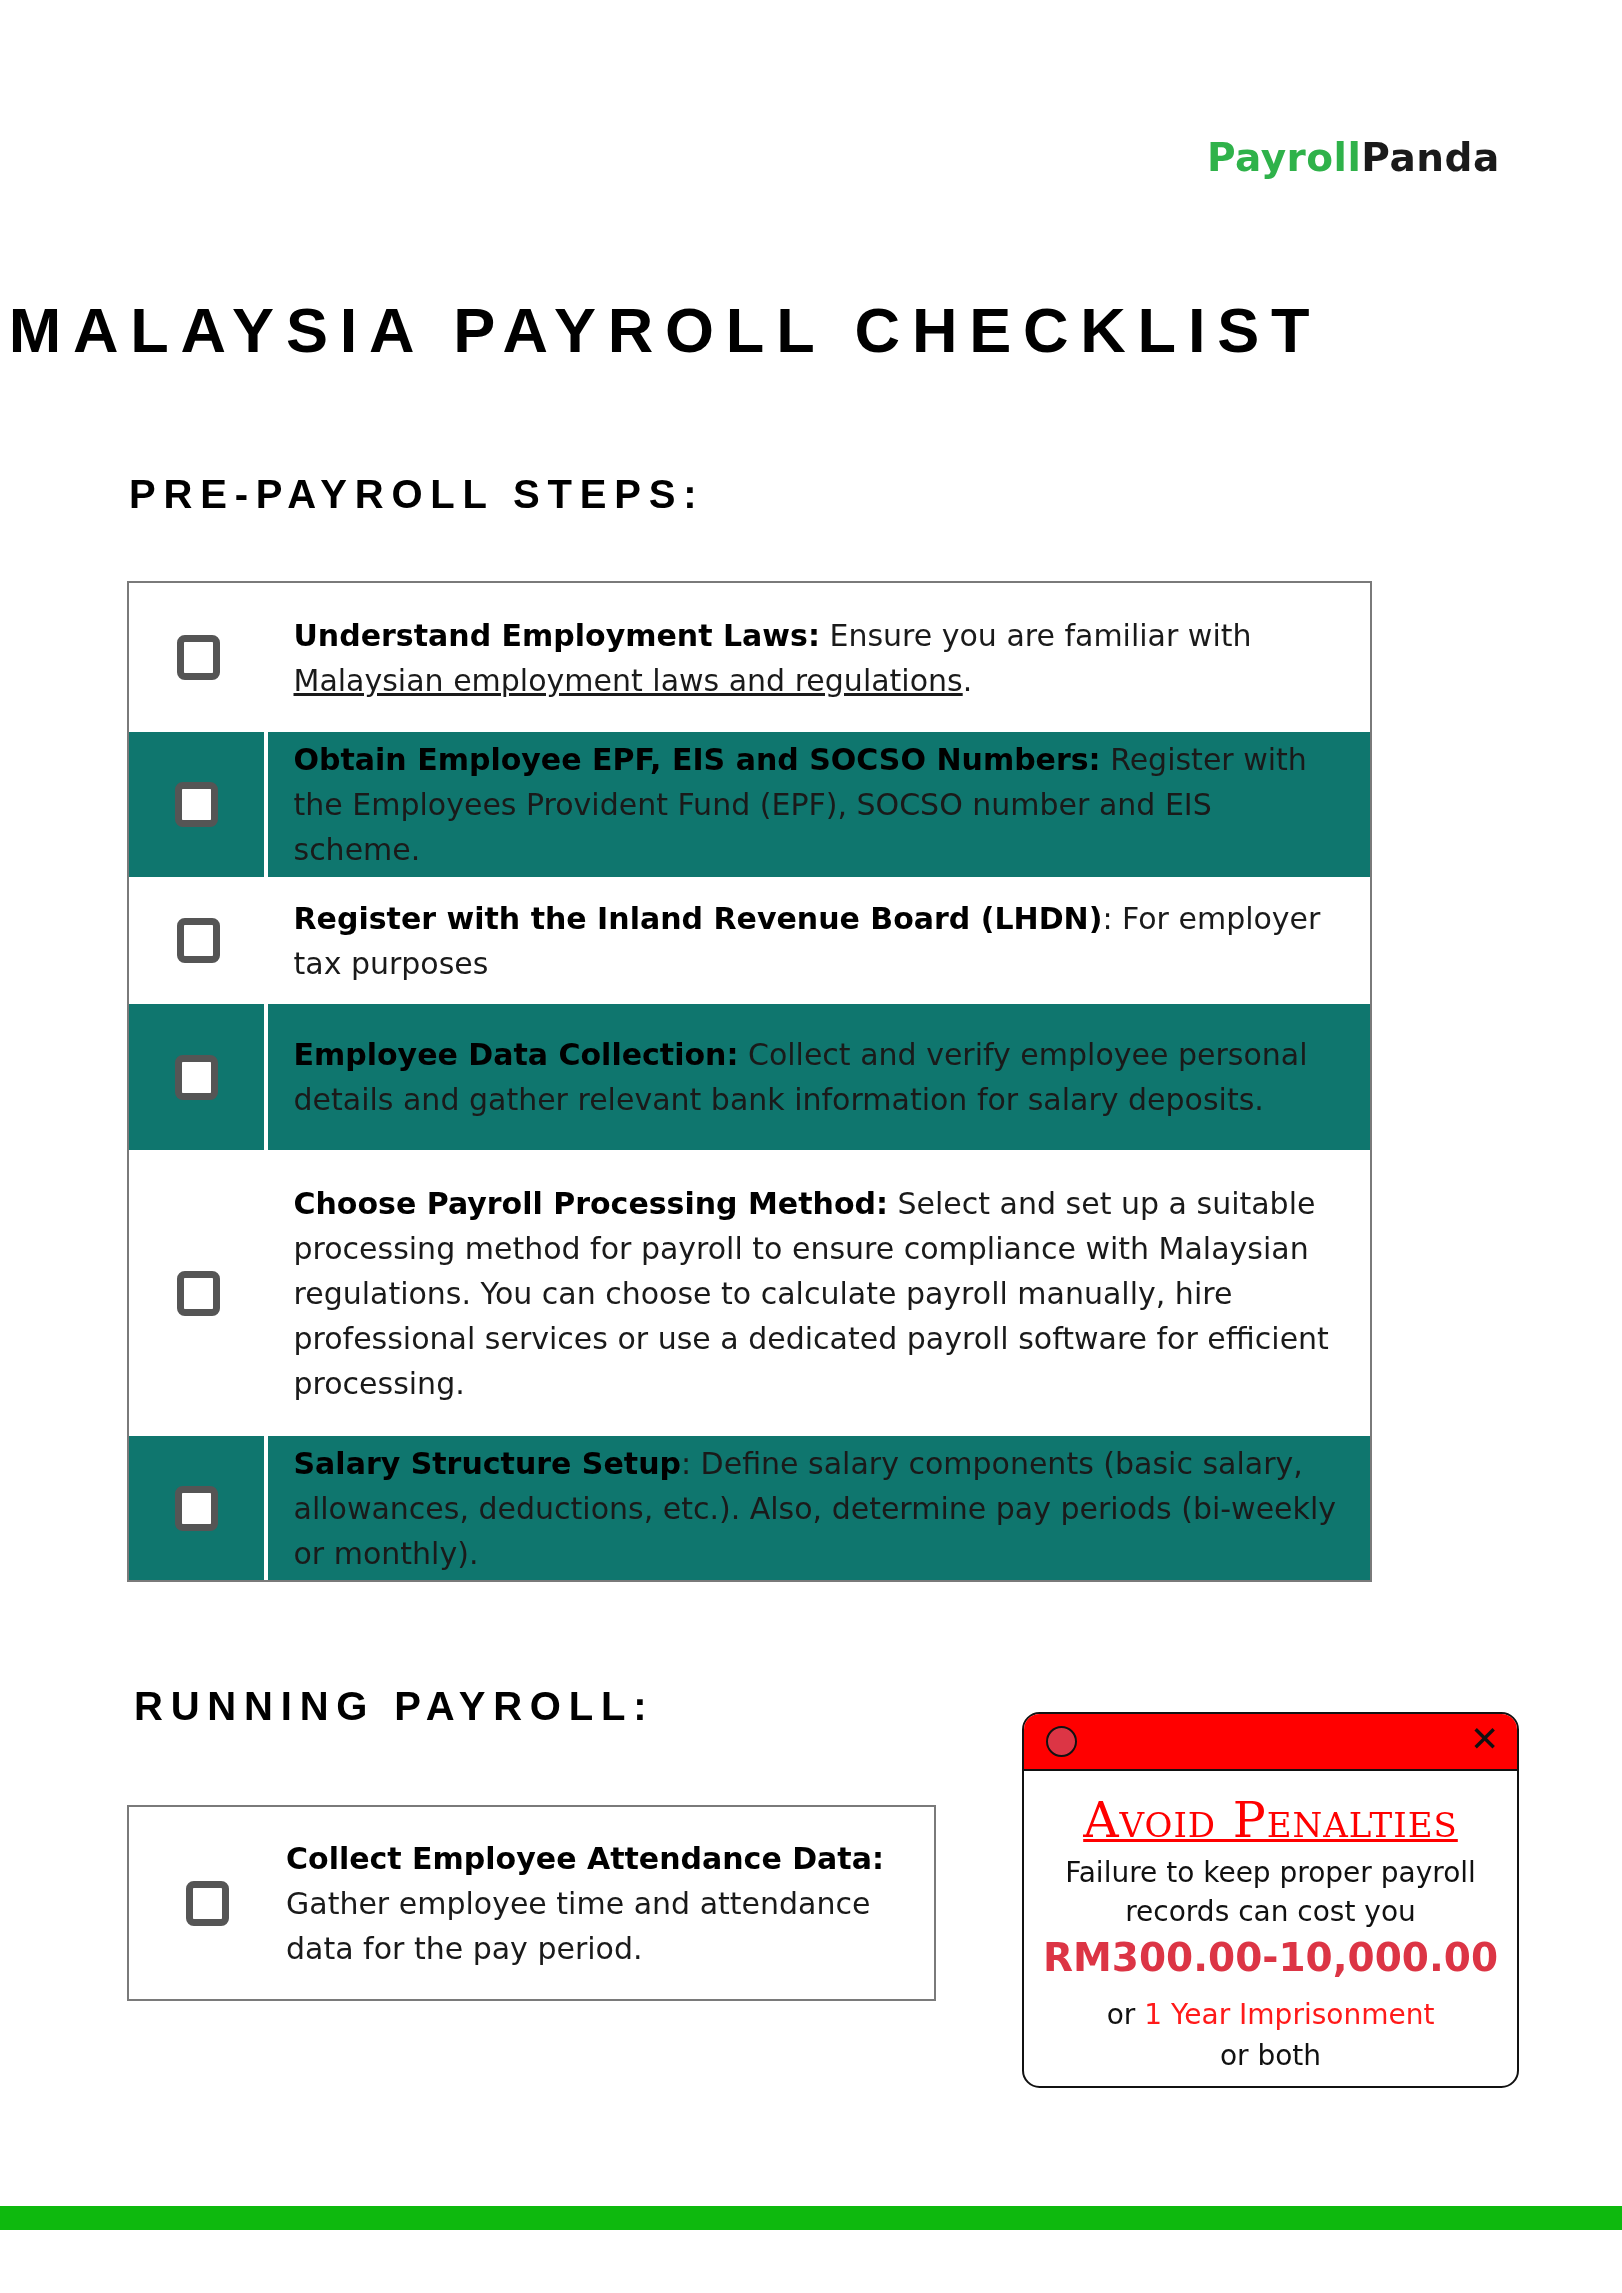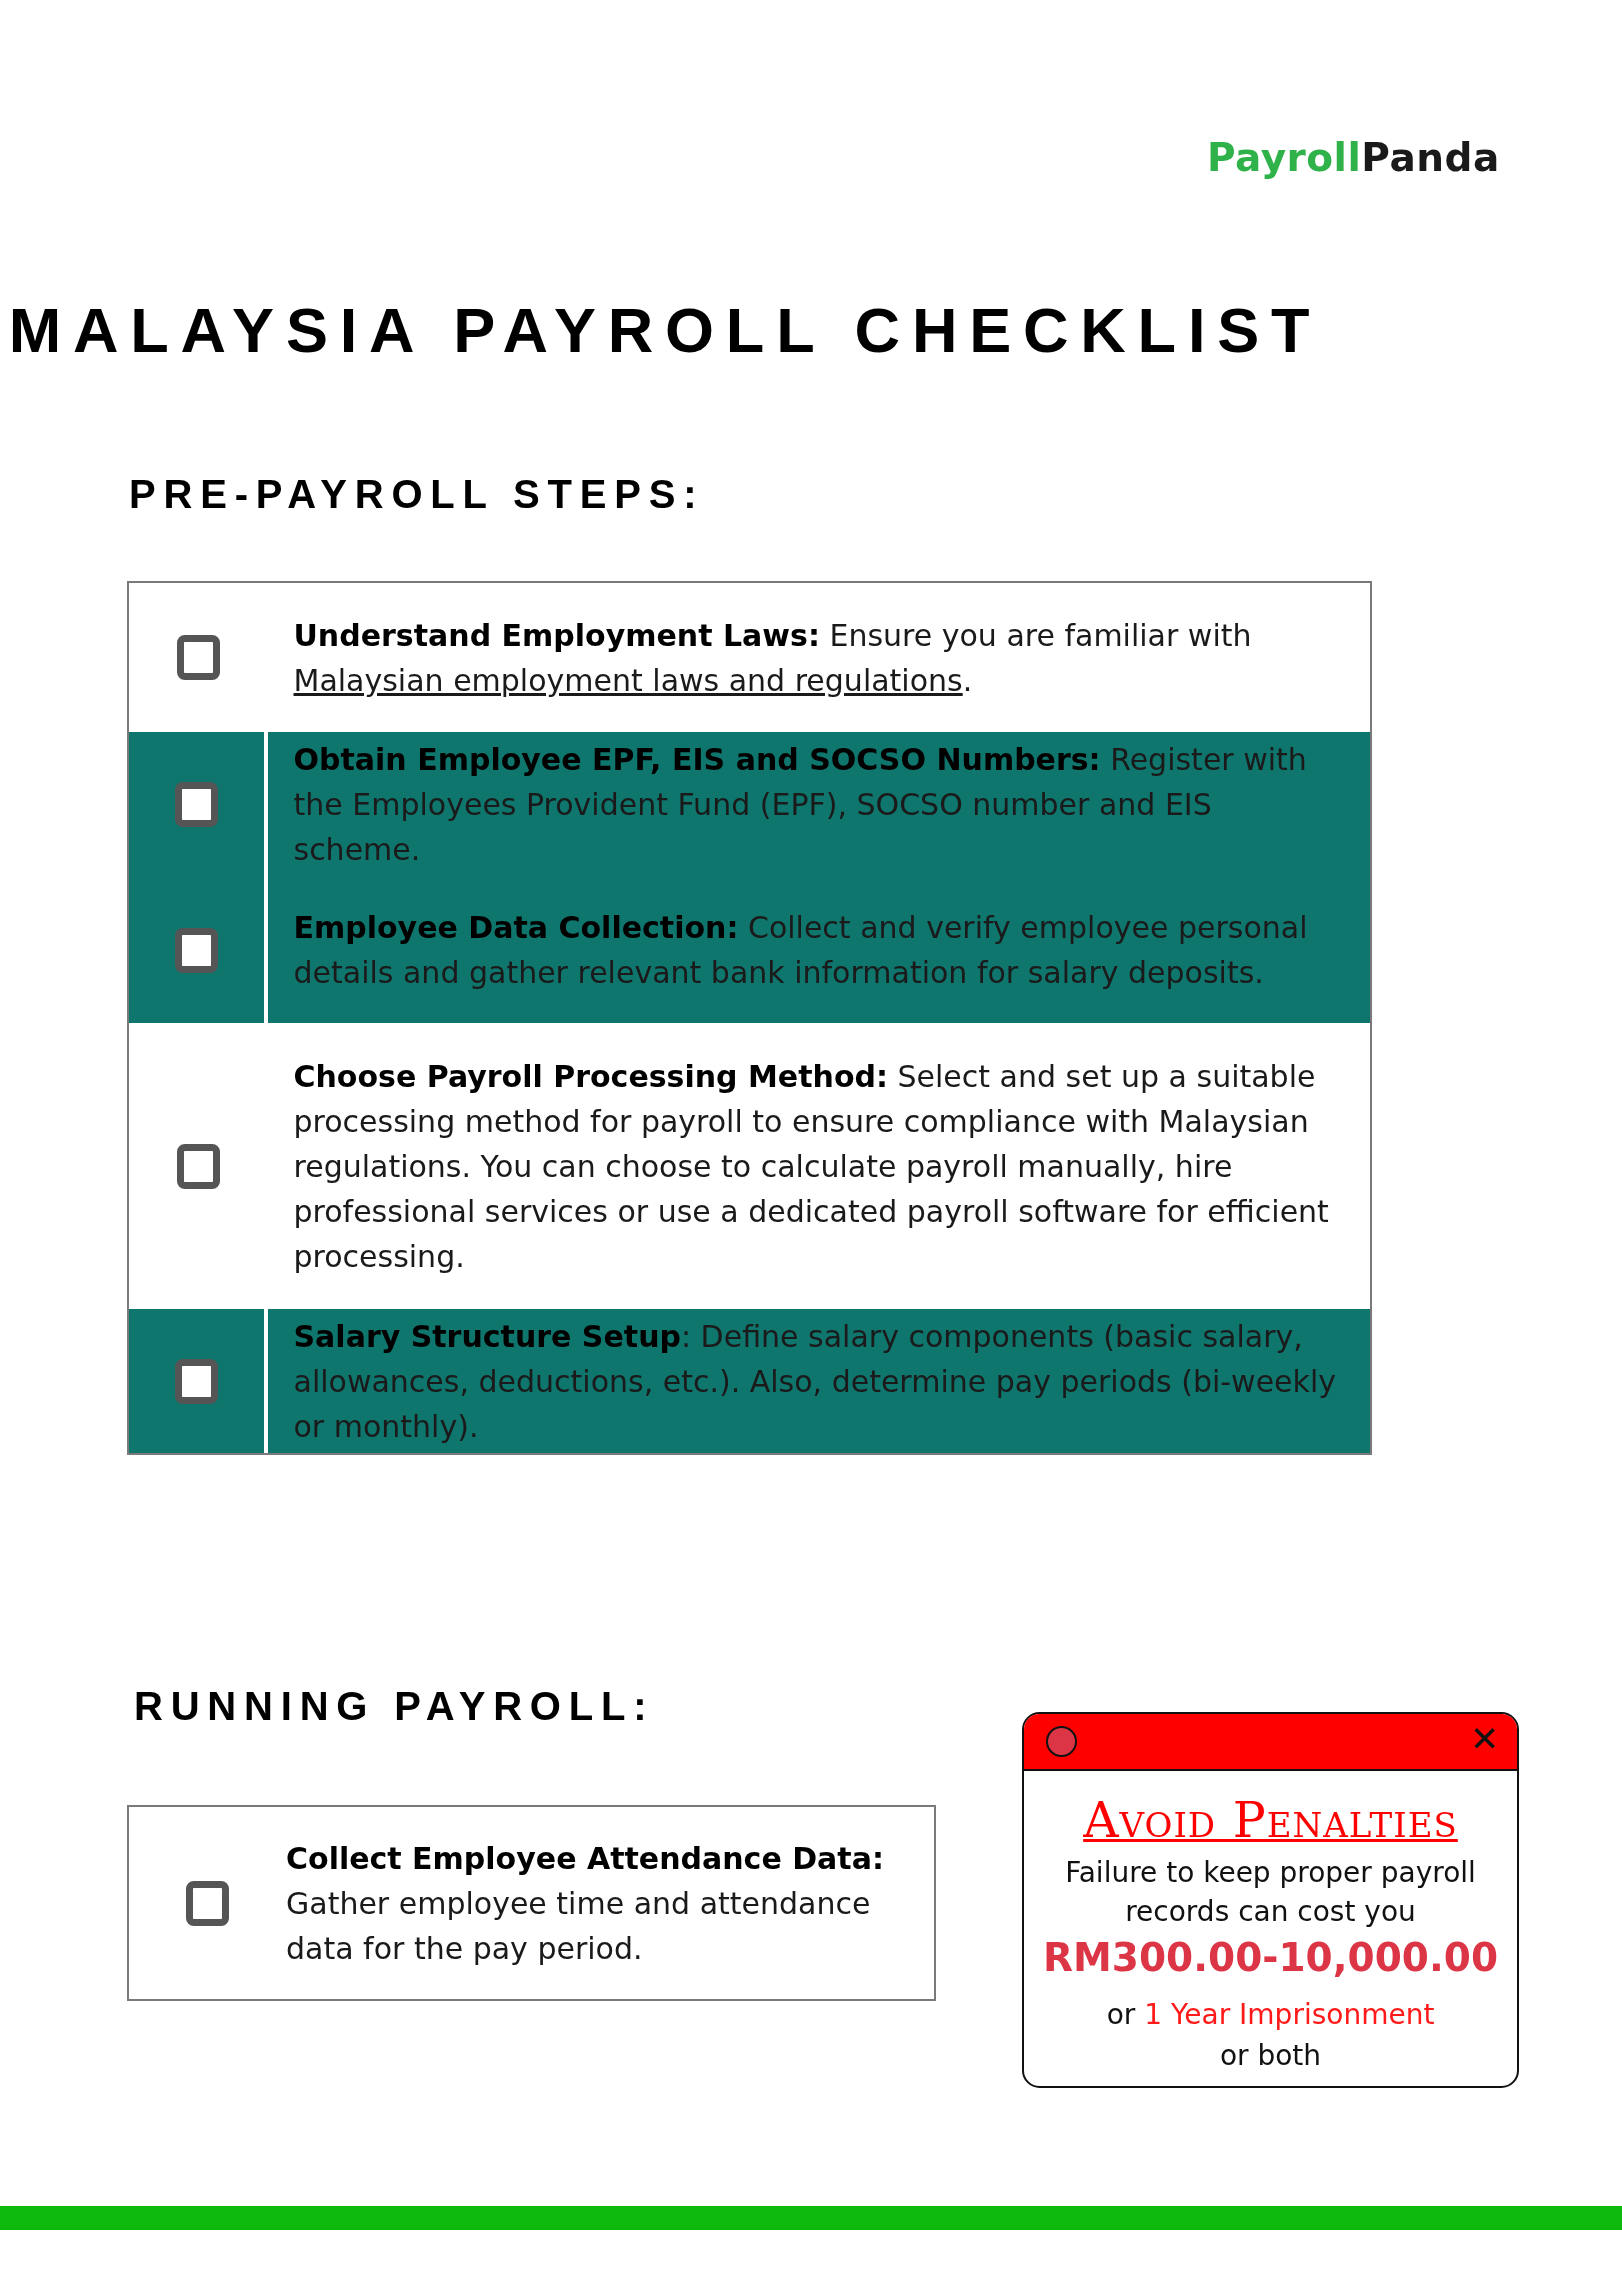--- a/index.html
+++ b/index.html
@@ -52,20 +52,28 @@
       </div>
   </div>
   <div class="row green" style="height:145px;">
     <div class="cb-cell">
         <div class="checkbox"></div>
       </div>
     <div class="text-cell">
         <div><span class="b">Obtain Employee EPF, EIS and SOCSO Numbers:</span><span> Register with the Employees Provident Fund (EPF), SOCSO number and EIS scheme.</span></div>
       </div>
   </div>
+  <div class="row" style="height:127px;">
+    <div class="cb-cell">
+        <div class="checkbox"></div>
+      </div>
+    <div class="text-cell">
+        <div><span class="b">Register with the Inland Revenue Board (LHDN)</span><span>: For employer tax purposes</span></div>
+      </div>
+  </div>
   <div class="row green" style="height:146px;">
     <div class="cb-cell">
         <div class="checkbox"></div>
       </div>
     <div class="text-cell">
         <div><span class="b">Employee Data Collection:</span><span> Collect and verify employee personal details and gather relevant bank information for salary deposits.</span></div>
       </div>
   </div>
   <div class="row" style="height:286px;border-radius:15px;">
     <div class="cb-cell">

